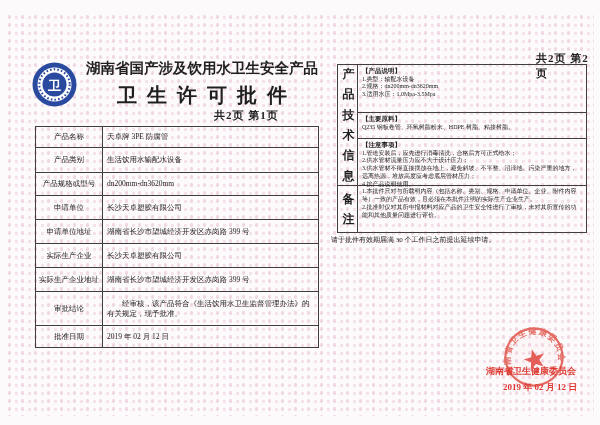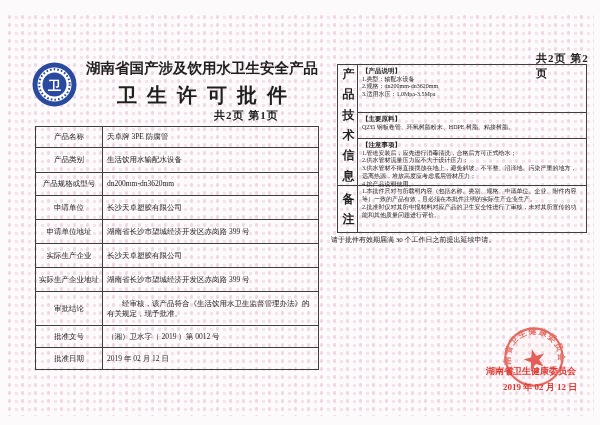--- a/index.html
+++ b/index.html
@@ -94,24 +94,20 @@
       </tr>
       <tr style="height:24px">
         <td class="lbl">实际生产企业地址</td>
         <td>湖南省长沙市望城经济开发区赤岗路 399 号</td>
       </tr>
       <tr style="height:34px">
         <td class="lbl">审批结论</td>
         <td class="concl">经审核，该产品符合《生活饮用水卫生监督管理办法》的有关规定，现予批准。</td>
       </tr>
       <tr style="height:22px">
-        <td class="lbl">批准文号</td>
-        <td>（湘）卫水字（ 2019 ）第 0012 号</td>
-      </tr>
-      <tr style="height:22px">
         <td class="lbl">批准日期</td>
         <td>2019 年 02 月 12 日</td>
       </tr>
     </tbody>
       </table>
 
     <div class="pgind pgind2">共2页 第2页</div>
 
     <div class="t2">
       <div class="t2row" style="height:120px">

